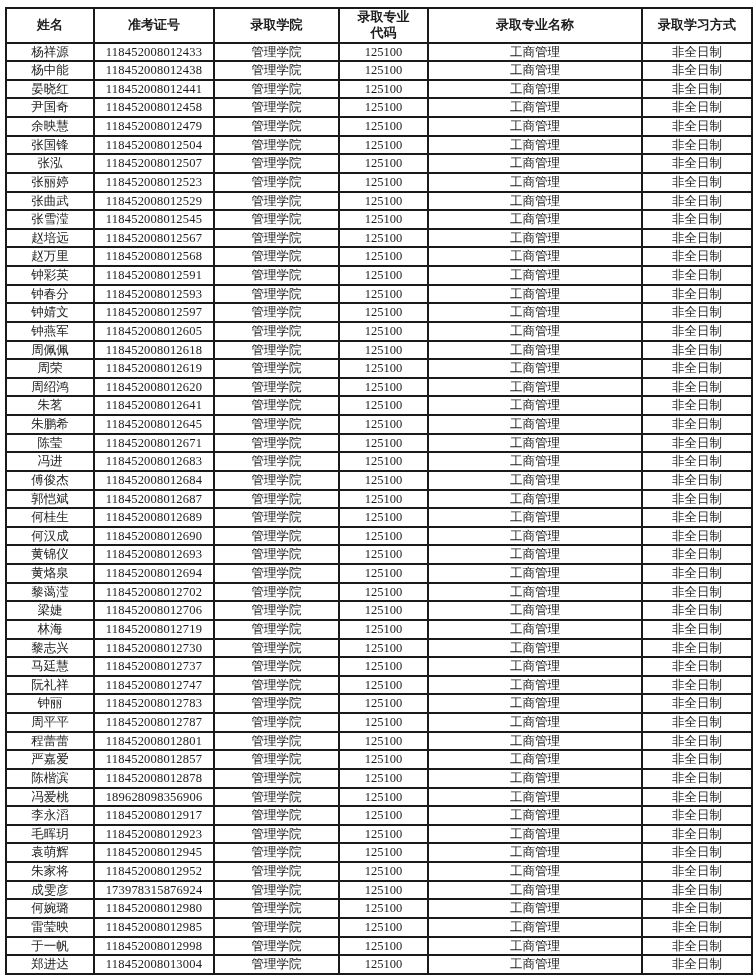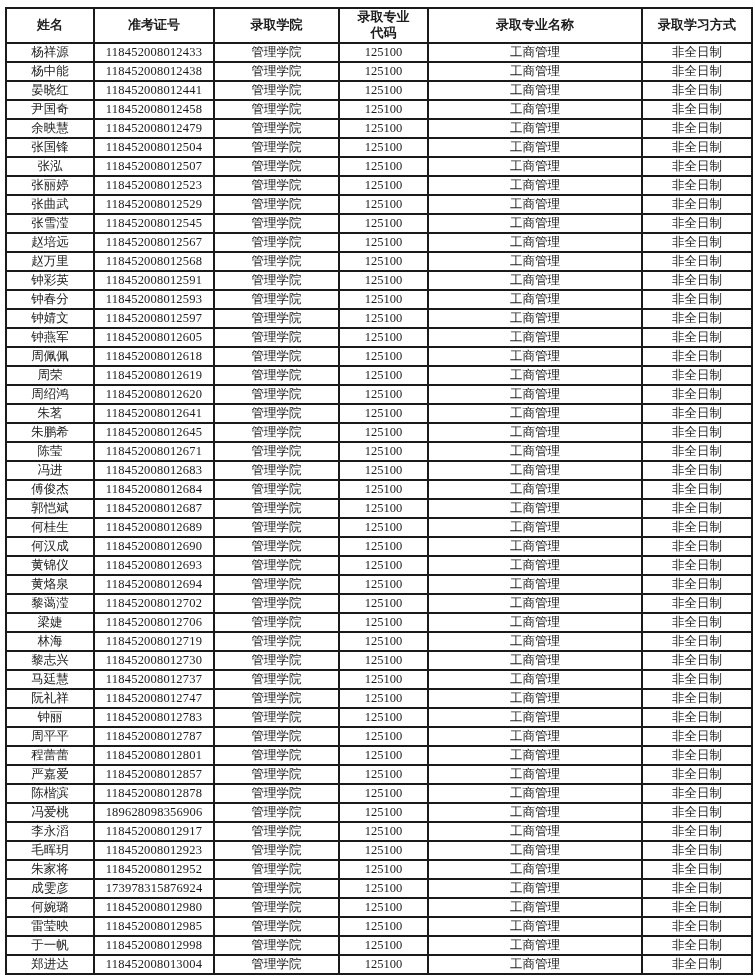--- a/index.html
+++ b/index.html
@@ -459,20 +459,28 @@
 
   <tr>
     <td class="c-name">毛晖玥</td>
     <td class="c-exam-id">118452008012923</td>
     <td class="c-college">管理学院</td>
     <td class="c-major-code">125100</td>
     <td class="c-major-name">工商管理</td>
     <td class="c-study-mode">非全日制</td>
   </tr>
 
+  <tr>
+    <td class="c-name">袁萌辉</td>
+    <td class="c-exam-id">118452008012945</td>
+    <td class="c-college">管理学院</td>
+    <td class="c-major-code">125100</td>
+    <td class="c-major-name">工商管理</td>
+    <td class="c-study-mode">非全日制</td>
+  </tr>
 
   <tr>
     <td class="c-name">朱家将</td>
     <td class="c-exam-id">118452008012952</td>
     <td class="c-college">管理学院</td>
     <td class="c-major-code">125100</td>
     <td class="c-major-name">工商管理</td>
     <td class="c-study-mode">非全日制</td>
   </tr>
 

